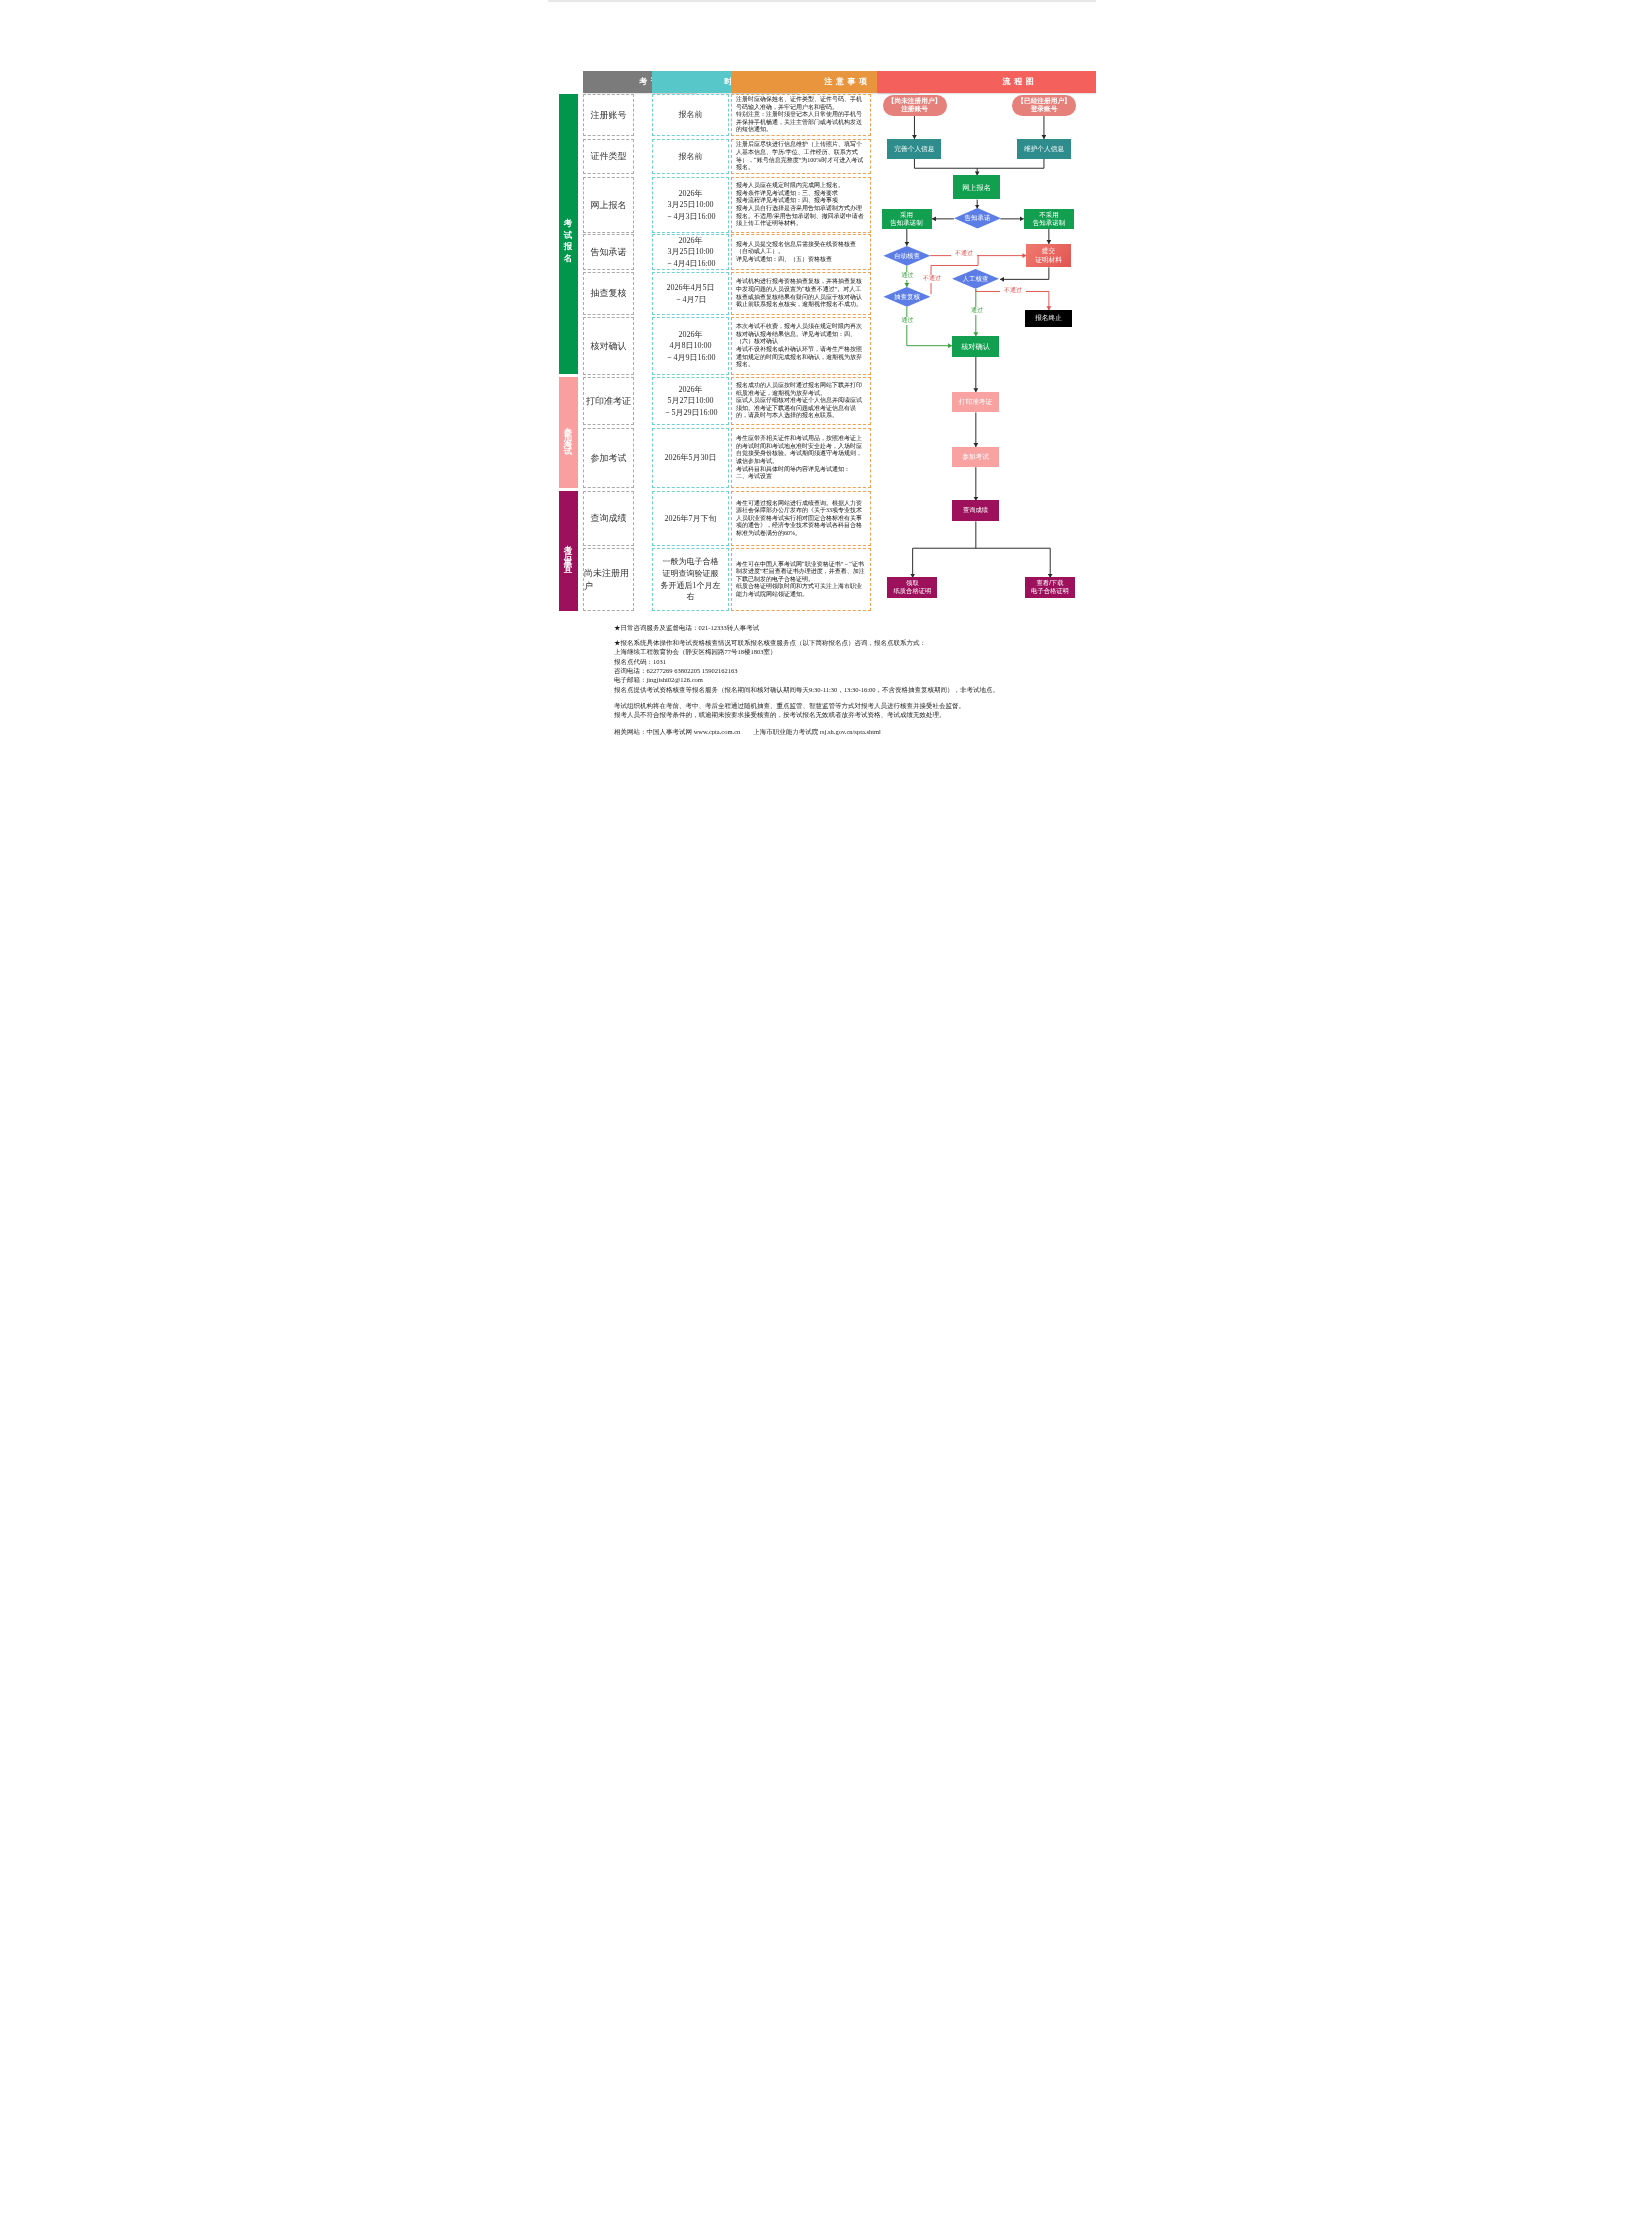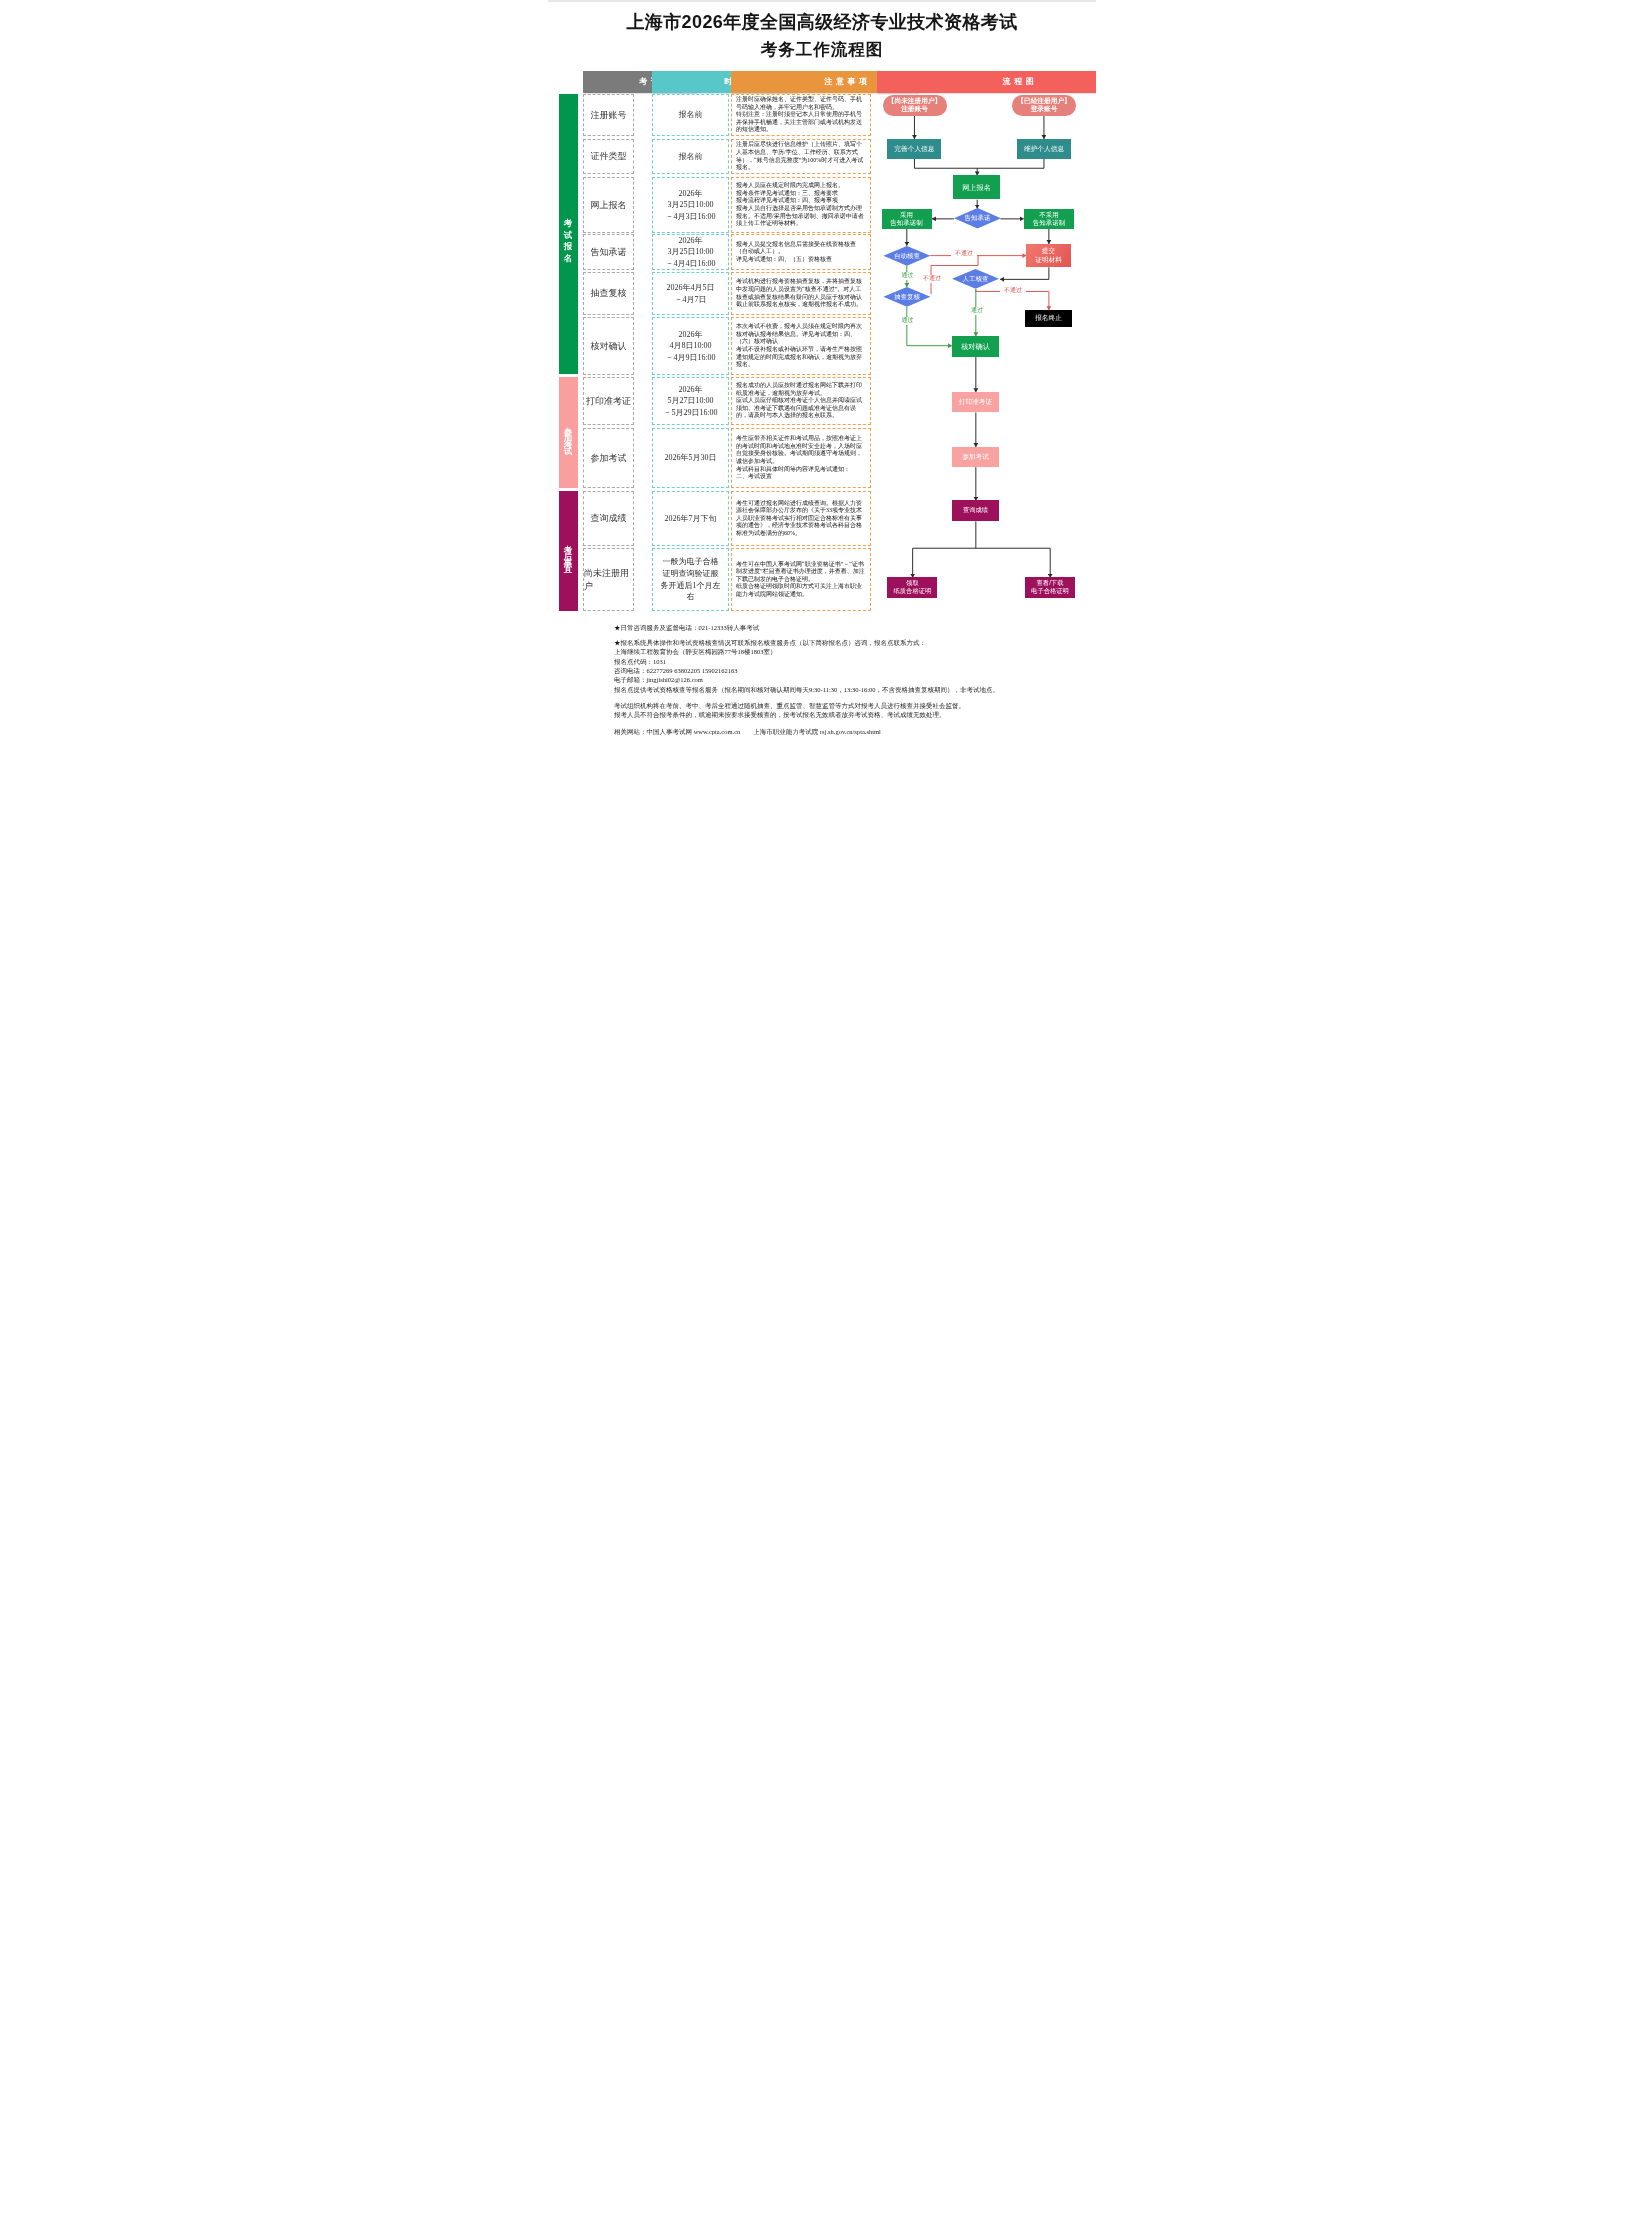--- a/index.html
+++ b/index.html
@@ -88,24 +88,20 @@
   .footer .gap-b{margin-bottom:5.4px;}
   .footer .gap-t{margin-top:6.3px;}
   .footer .gap-t2{margin-top:7.2px;}
 </style>
 </head>
 <body>
 
 <div id="page">
   <div class="topstrip"></div>
 
-  <div class="title">
-    <div class="t1">上海市2026年度全国高级经济专业技术资格考试</div>
-    <div class="t2">考务工作流程图</div>
-  </div>
 
   <div class="hdr hdr1">考试环节</div>
   <div class="hdr hdr2">时间节点</div>
   <div class="hdr hdr3">注意事项</div>
   <div class="hdr hdr4">流程图</div>
 
   <div class="phase phase1">考试报名</div>
   <div class="phase phase2">参加考试</div>
   <div class="phase phase3">考后事宜</div>
 

